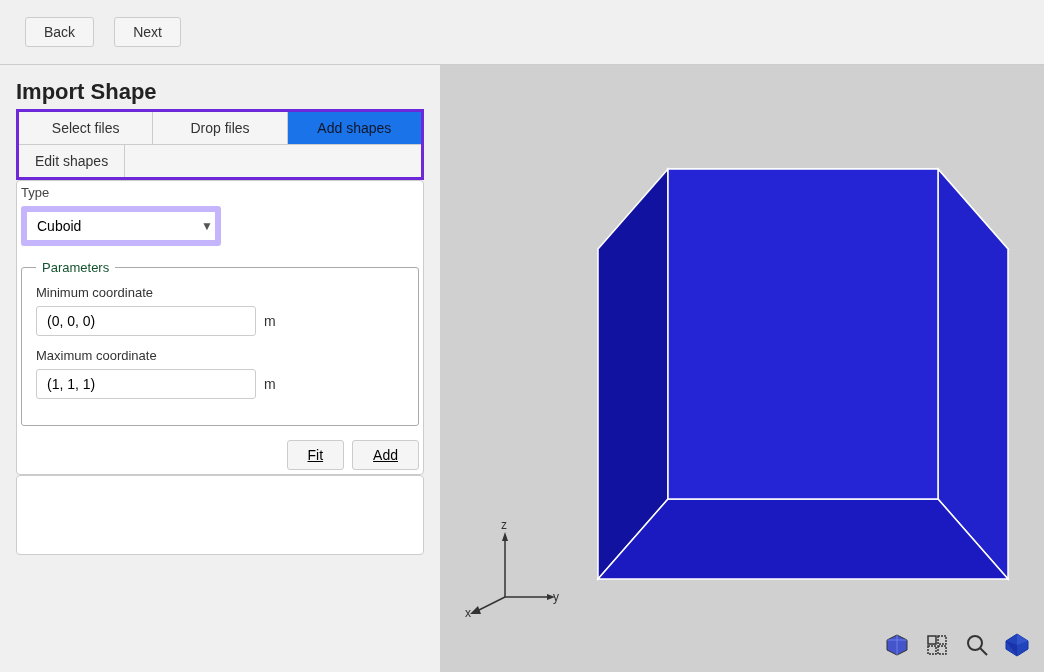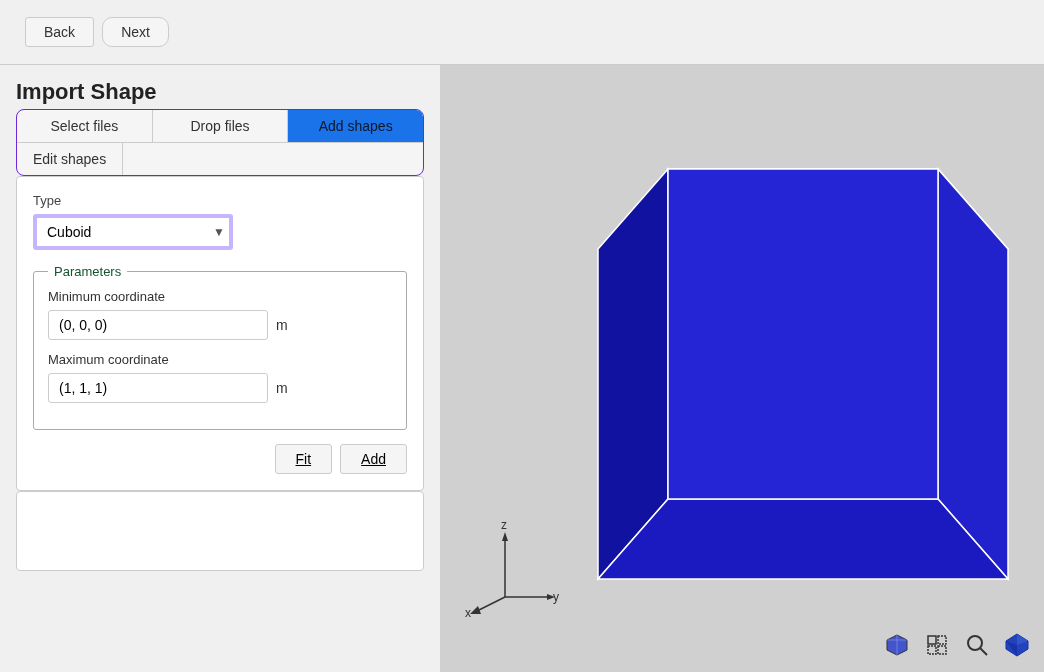--- a/index.html
+++ b/index.html
@@ -16,21 +16,21 @@
 
     .nav-button {
       padding: 6px 18px;
       border: 1px solid #ccc;
       background: #f5f5f5;
       cursor: pointer;
       border-radius: 3px;
       font-size: 14px;
       color: #333;
     }
-    .nav-button.next { margin-left: 8px; border-radius: 10px; }
+    .nav-button.next { margin-left: 20px; }
 
     .main-content {
       display: flex;
       flex: 1;
       overflow: hidden;
     }
 
     .left-panel {
       width: 440px;
       min-width: 440px;
@@ -61,21 +61,21 @@
     .tab-btn:last-child { border-right: none; }
     .tab-btn.active {
       background: #1a73e8;
       color: #0f172a;
     }
 
     .form-section {
       background: white;
       border: 1px solid #ccc;
       border-radius: 4px;
-      padding: 16px;
+      padding: 4px;
     }
 
     .field-group {
       margin-bottom: 14px;
     }
 
     .field-label {
       font-size: 13px;
       color: #444;
       margin-bottom: 6px;
@@ -83,21 +83,21 @@
 
     .select-wrapper {
       position: relative;
       display: inline-block;
       width: 200px;
     }
 
     .select-wrapper select {
       width: 100%;
       padding: 6px 28px 6px 10px;
-      border: 4px solid #c4b5fd;
+      border: 6px solid #c4b5fd;
       border-radius: 3px;
       background: white;
       font-size: 14px;
       appearance: none;
       cursor: pointer;
     }
 
     .select-arrow {
       position: absolute;
       right: 8px;
@@ -204,22 +204,22 @@
       width: 34px;
       height: 34px;
       display: flex;
       align-items: center;
       justify-content: center;
       cursor: pointer;
       border-radius: 3px;
     }
 
     .tab-container {
-      border: 1px solid #6d28d9;
-      border-radius: 8px;
+      border: 3px solid #6d28d9;
+      border-radius: 0;
       background: #f5f5f5;
       overflow: hidden;
     }
 
     .tab-row {
       display: flex;
     }
 
     .tab-row .tab-btn {
       flex: 1;

